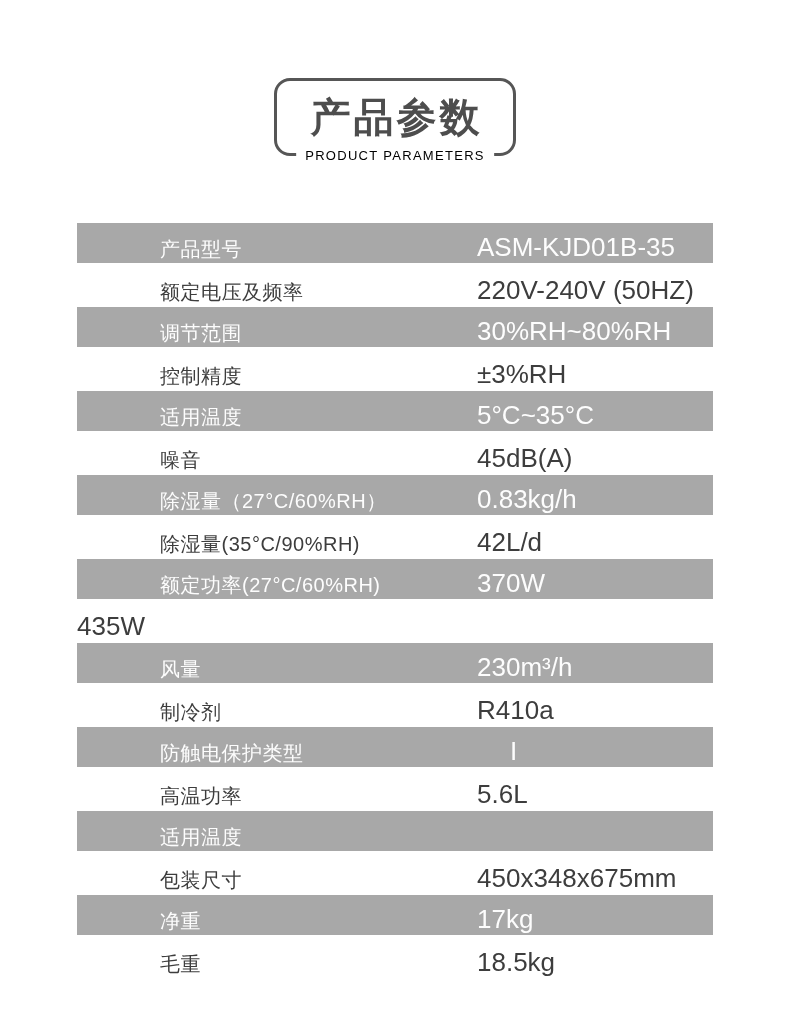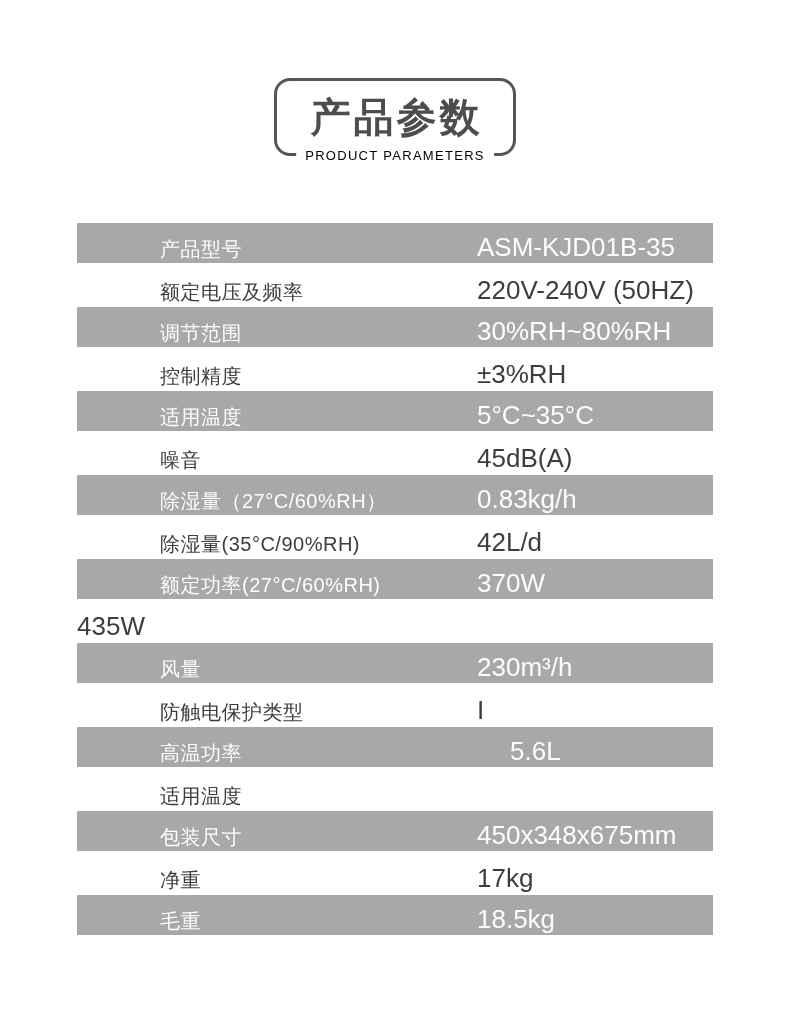--- a/index.html
+++ b/index.html
@@ -148,20 +148,24 @@
 
       <div class="spec-row">
         <div class="spec-value">435W</div>
       </div>
 
       <div class="spec-row">
         <div class="spec-label">风量</div>
         <div class="spec-value">230m³/h</div>
       </div>
 
+      <div class="spec-row">
+        <div class="spec-label">制冷剂</div>
+        <div class="spec-value">R410a</div>
+      </div>
 
       <div class="spec-row">
         <div class="spec-label">防触电保护类型</div>
         <div class="spec-value">I</div>
       </div>
 
       <div class="spec-row">
         <div class="spec-label">高温功率</div>
         <div class="spec-value">5.6L</div>
       </div>

